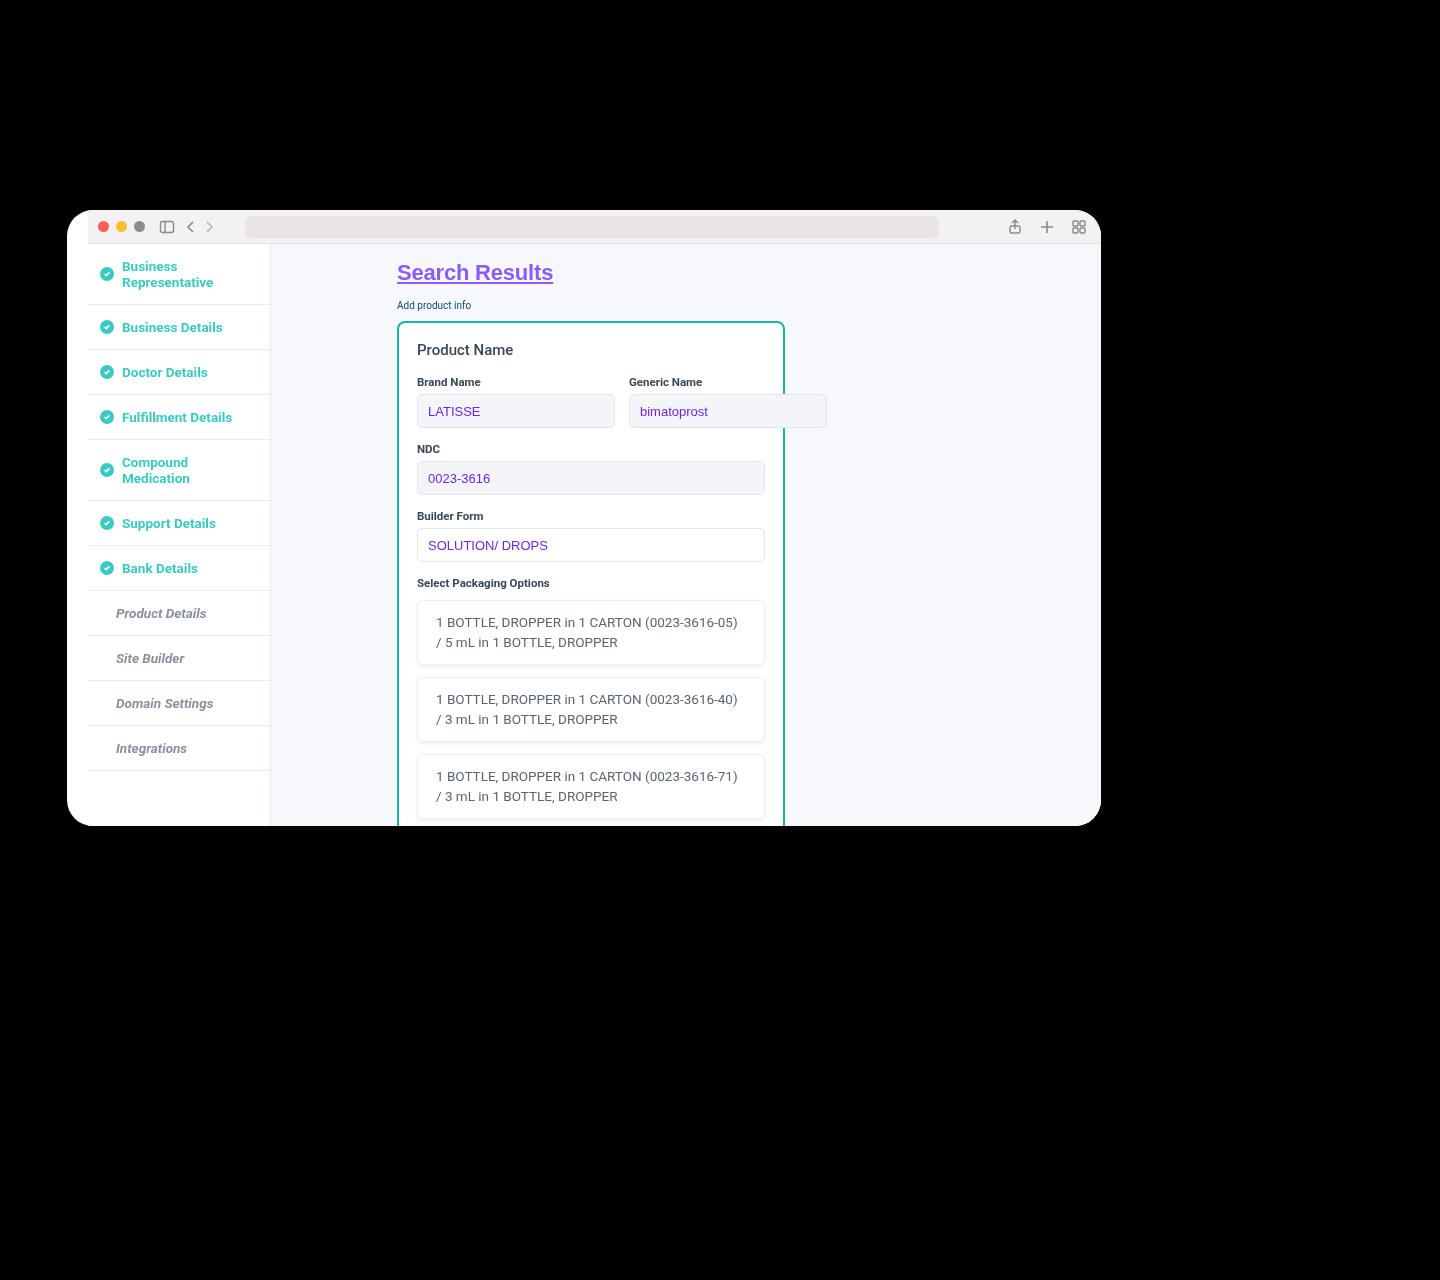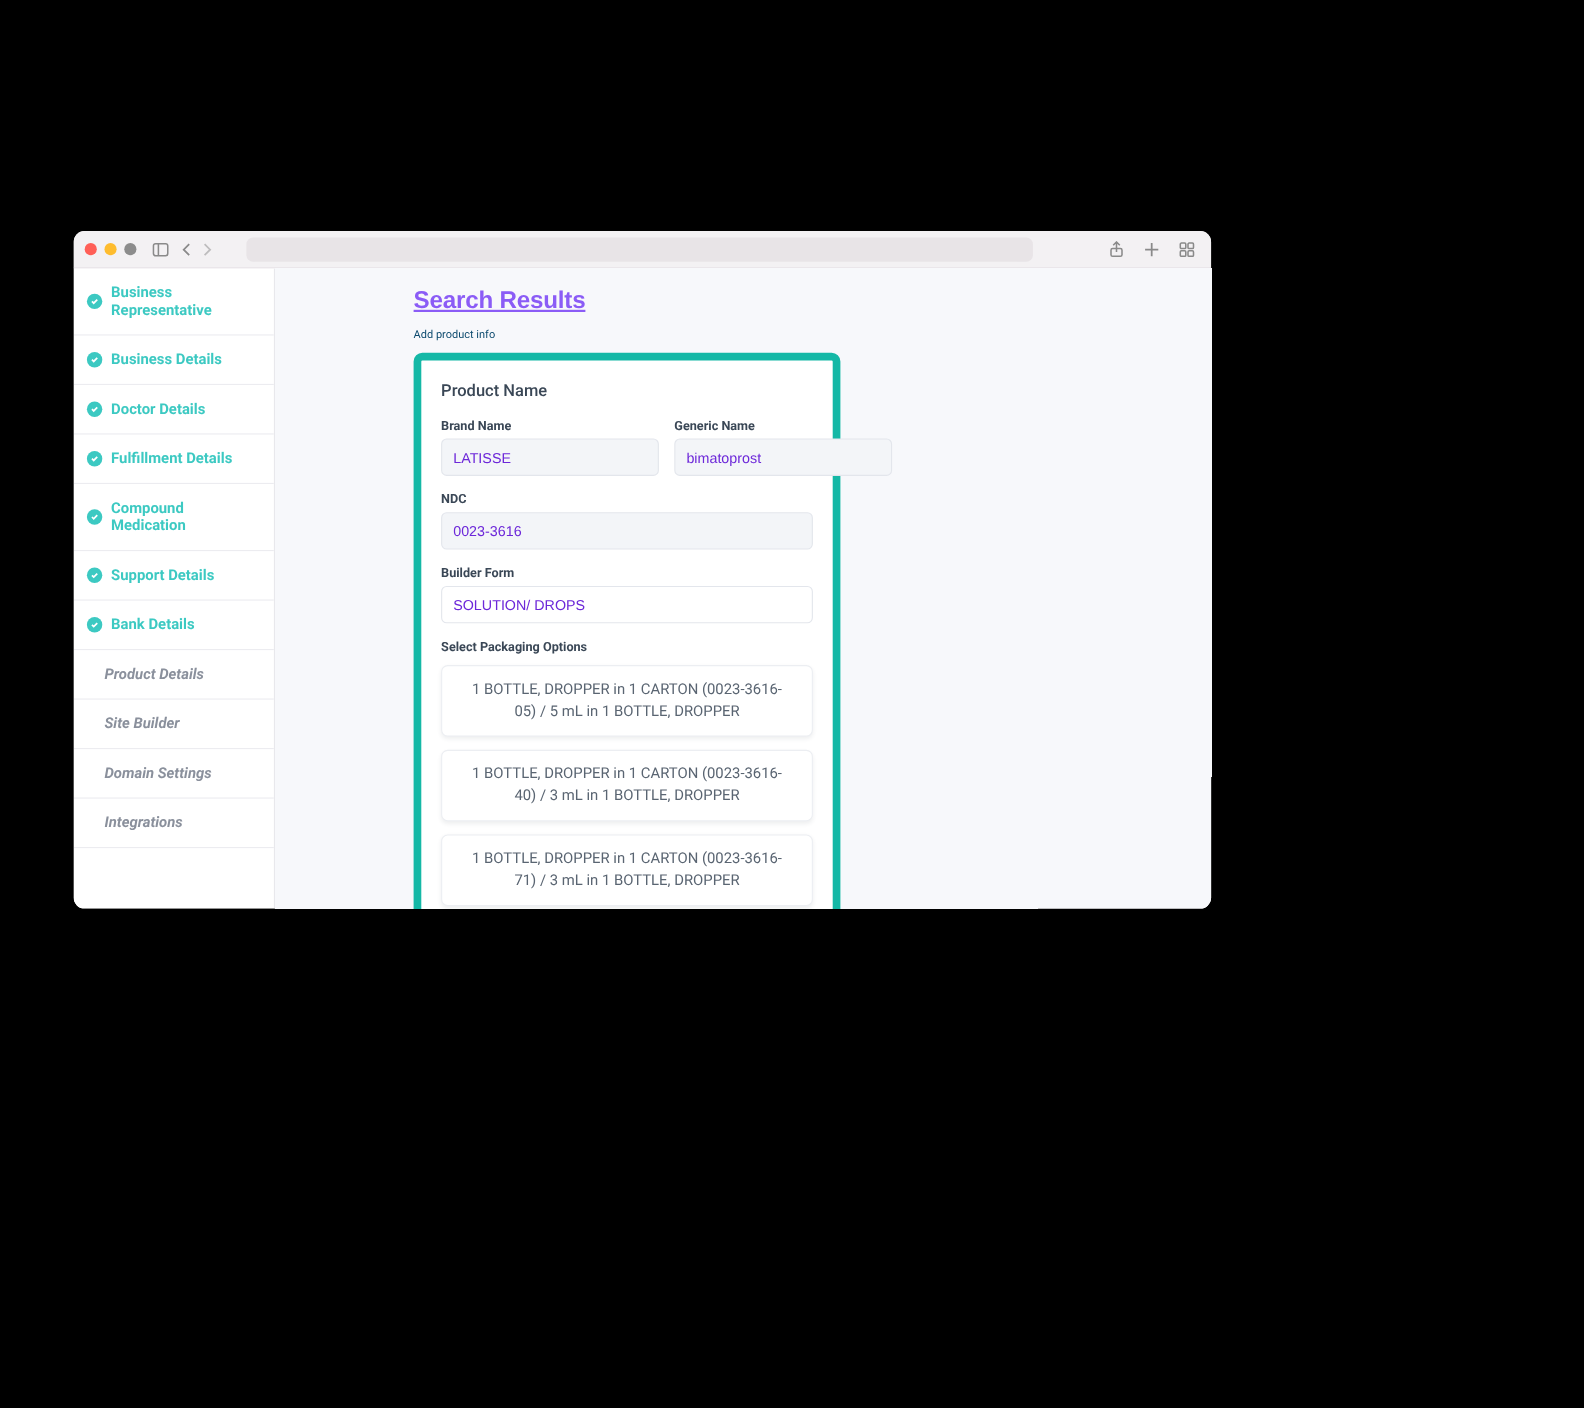--- a/index.html
+++ b/index.html
@@ -1,17 +1,17 @@
 <!DOCTYPE html>
 <html><head>
 <meta charset="utf-8">
 <style>
   * { box-sizing: border-box; margin: 0; padding: 0; }
   html, body { width: 1440px; height: 1280px; background: #000; font-family: -apple-system, BlinkMacSystemFont, "Segoe UI", Roboto, "Helvetica Neue", Arial, sans-serif; }
-  .stage { position: absolute; left: 67px; top: 210px; width: 1034px; height: 616px; background: #fff; border-radius: 10px; overflow: hidden; box-shadow: 0 10px 30px rgba(0,0,0,0.5); display: flex; flex-direction: column; }
+  .stage { position: absolute; left: 67px; top: 210px; width: 1034px; height: 616px; background: #fff; border-radius: 26px; overflow: hidden; box-shadow: 0 10px 30px rgba(0,0,0,0.5); display: flex; flex-direction: column; padding-left: 21px; }
   
   .chrome { height: 34px; background: #f3f1f3; display: flex; align-items: center; padding: 0 10px; gap: 8px; border-bottom: 1px solid #e5e2e5; }
   .traffic { display: flex; gap: 7px; margin-right: 6px; }
   .tdot { width: 11px; height: 11px; border-radius: 50%; }
   .tred { background: #ff5f57; }
   .tyel { background: #febc2e; }
   .tgrn { background: #8c8c8c; }
   .chrome-icon { width: 16px; height: 16px; color: #8a8a8a; display: flex; align-items: center; justify-content: center; }
   .nav-arrows { display: flex; gap: 2px; align-items: center; }
   .url-bar { flex: 1; height: 22px; background: #e8e4e7; border-radius: 6px; margin: 0 60px 0 20px; }
@@ -21,30 +21,30 @@
   .sidebar { width: 183px; border-right: 1px solid #e8e8ec; background: #fff; overflow-y: auto; }
   .side-item { display: flex; align-items: center; gap: 8px; padding: 14px 12px; border-bottom: 1px solid #ececf0; cursor: pointer; }
   .side-item.completed .side-label { color: #3cc9c2; font-weight: 700; font-size: 13.5px; }
   .side-item.plain .side-label { color: #8a909c; font-weight: 700; font-size: 13.5px; font-style: italic; }
   .check-badge { width: 14px; height: 14px; border-radius: 50%; background: #3cc9c2; display: flex; align-items: center; justify-content: center; flex-shrink: 0; }
   .check-badge svg { width: 8px; height: 8px; }
   .side-item.plain { padding-left: 28px; }
   .main { flex: 1; background: #f7f8fb; padding: 16px 40px 0 126px; overflow-y: auto; }
   .page-title { font-family: "Arial Black", "Helvetica Neue", sans-serif; font-size: 22px; font-weight: 800; color: #8b5cf6; letter-spacing: -0.2px; margin-bottom: 14px; text-decoration: underline; }
   .page-sub { font-size: 10px; color: #0c4a6e; margin-bottom: 10px; }
-  .card { width: 388px; background: #fff; border: 7px solid #14b8a6; border-radius: 8px; padding: 18px 18px 22px; }
+  .card { width: 388px; background: #fff; border: 2px solid #14b8a6; border-radius: 8px; padding: 18px 18px 22px; }
   .card-title { font-size: 15px; color: #3a4756; margin-bottom: 16px; font-weight: 500; }
   .row { display: flex; gap: 14px; margin-bottom: 14px; align-items: flex-end; }
   .field { flex: 1; display: flex; flex-direction: column; }
   .field-label { font-size: 11.5px; font-weight: 700; color: #3a4756; margin-bottom: 5px; }
   .input { height: 34px; border: 1px solid #e3e6ec; border-radius: 5px; padding: 0 10px; font-size: 13px; color: #6d28d9; background: #fff; outline: none; }
   .input.filled { background: #f3f5f8; }
   .input.wide { width: 100%; }
   .sect-label { font-size: 11.5px; font-weight: 700; color: #3a4756; margin: 4px 0 10px; }
-  .pkg-option { background: #fff; border: 1px solid #eceef2; border-radius: 6px; padding: 12px 18px; text-align: center; font-size: 13.5px; color: #5a6572; line-height: 1.45; margin-bottom: 12px; box-shadow: 0 2px 4px rgba(40,50,70,0.08); cursor: pointer; }
+  .pkg-option { background: #fff; border: 1px solid #eceef2; border-radius: 6px; padding: 12px 18px; font-size: 13.5px; color: #5a6572; line-height: 1.45; margin-bottom: 12px; box-shadow: 0 2px 4px rgba(40,50,70,0.08); cursor: pointer; }
   svg { display: block; }
 </style>
 </head>
 <body>
 
 <div class="stage">
 
   <div class="chrome">
     <div class="traffic">
       <div class="tdot tred"></div>

